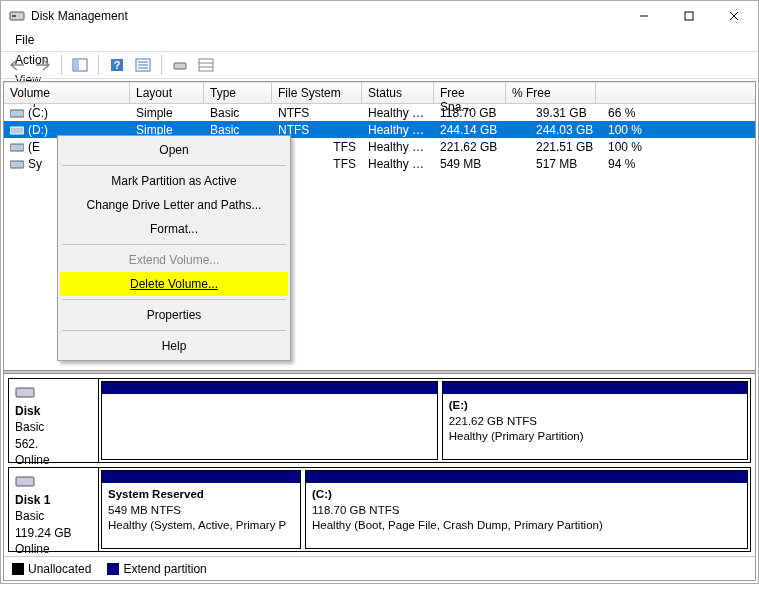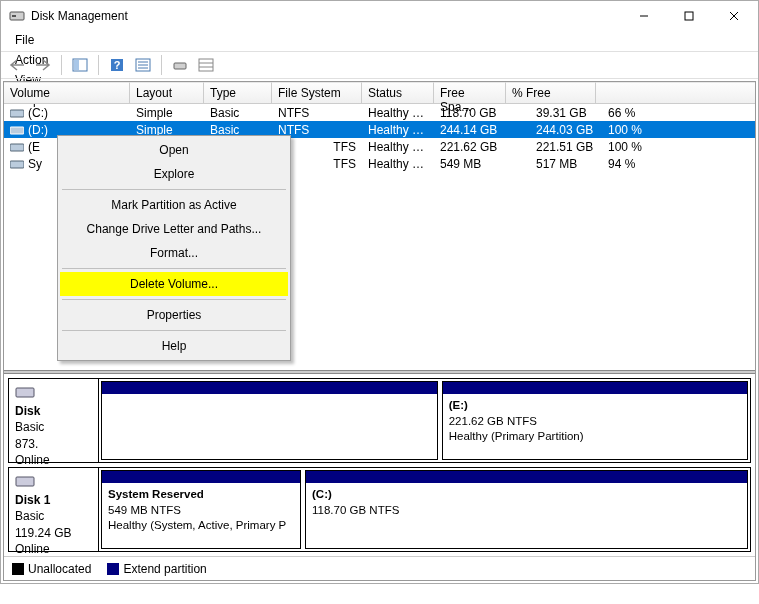--- a/index.html
+++ b/index.html
@@ -36,21 +36,21 @@
   .part .stripe { height: 12px; background: #00007f; }
   .part .pbody { padding: 4px 6px; font-size: 11.5px; line-height: 1.35; overflow:hidden; }
   .part .pbody b { font-weight: 600; }
   .legend { height: 24px; border-top: 1px solid #ccc; display: flex; align-items: center; padding: 0 8px; gap: 16px; font-size: 12px; }
   .swatch { width: 12px; height: 12px; display: inline-block; margin-right: 4px; vertical-align: middle; }
   .sw-black { background: #000; }
   .sw-navy { background: #00007f; }
   .context-menu { position: absolute; left: 56px; top: 134px; width: 234px; background: #f0f0f0; border: 1px solid #a0a0a0; box-shadow: 3px 3px 3px rgba(0,0,0,0.25); padding: 2px; font-size: 12px; }
   .context-menu .mi { padding: 5px 14px; text-align: center; }
   .context-menu .mi.disabled { color: #888; }
-  .context-menu .mi.highlight { background: #ffff00; }
+  .context-menu .mi.highlight { background: #ffff00; text-decoration: underline; }
   .context-menu hr { border: none; border-top: 1px solid #c0c0c0; margin: 3px 2px; }
   .c-vol{width:126px} .c-lay{width:74px} .c-type{width:68px} .c-fs{width:90px} .c-stat{width:72px} .c-cap{width:96px} .c-free{width:72px} .c-pct{width:90px}
 </style>
 </head>
 <body>
 
 <div class="window">
 
   <div class="titlebar">
     <span class="icon">
@@ -214,21 +214,21 @@
     <div class="splitter"></div>
 
     <div class="disk-panes">
       <div class="disk-row">
         <div class="disk-info">
           <svg width="20" height="14" viewBox="0 0 20 14">
               <rect x="1" y="3" width="18" height="9" rx="1" fill="#ccd" stroke="#556"></rect>
             </svg><br>
           <b>Disk</b><br>
           <span>Basic</span><br>
-          <span>873.</span><br>
+          <span>562.</span><br>
           <span>Online</span>
         </div>
         <div class="parts">
           <div class="part" style="flex:1.1">
             <div class="stripe"></div>
             <div class="pbody"></div>
           </div>
           <div class="part" style="flex:1">
             <div class="stripe"></div>
             <div class="pbody">
@@ -257,40 +257,41 @@
               <b>System Reserved</b><br>
               <span>549 MB NTFS</span><br>
               <span>Healthy (System, Active, Primary P</span>
             </div>
           </div>
           <div class="part">
             <div class="stripe"></div>
             <div class="pbody">
               <b>(C:)</b><br>
               <span>118.70 GB NTFS</span><br>
+              <span>Healthy (Boot, Page File, Crash Dump, Primary Partition)</span>
             </div>
           </div>
         </div>
       </div>
     </div>
 
     <div class="legend">
       <span><span class="swatch sw-black"></span><span>Unallocated</span></span>
       <span><span class="swatch sw-navy"></span><span>Extend partition</span></span>
     </div>
   </div>
 
   <div class="context-menu">
     <div class="mi">Open</div>
-    <div class="mi">Explore</div>
     <hr>
     <div class="mi">Mark Partition as Active</div>
     <div class="mi">Change Drive Letter and Paths...</div>
     <div class="mi">Format...</div>
     <hr>
+    <div class="mi disabled">Extend Volume...</div>
     <div class="mi highlight">Delete Volume...</div>
     <hr>
     <div class="mi">Properties</div>
     <hr>
     <div class="mi">Help</div>
   </div>
 
 </div>
 
 </body></html>

